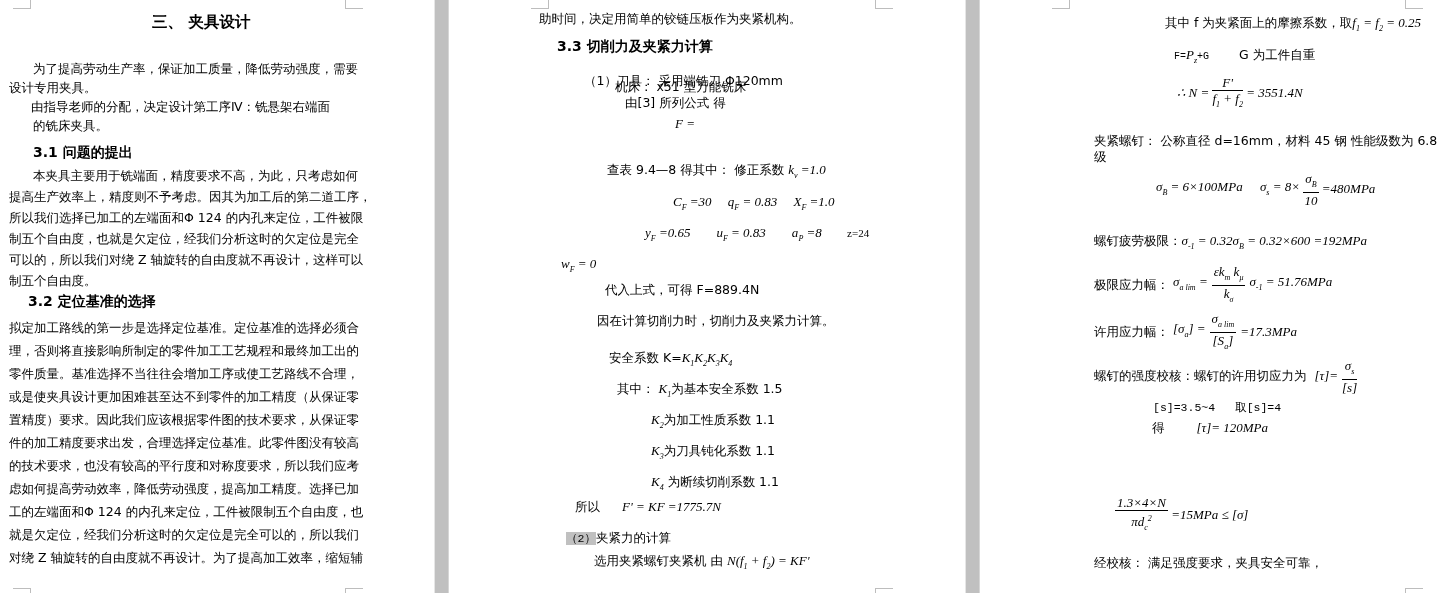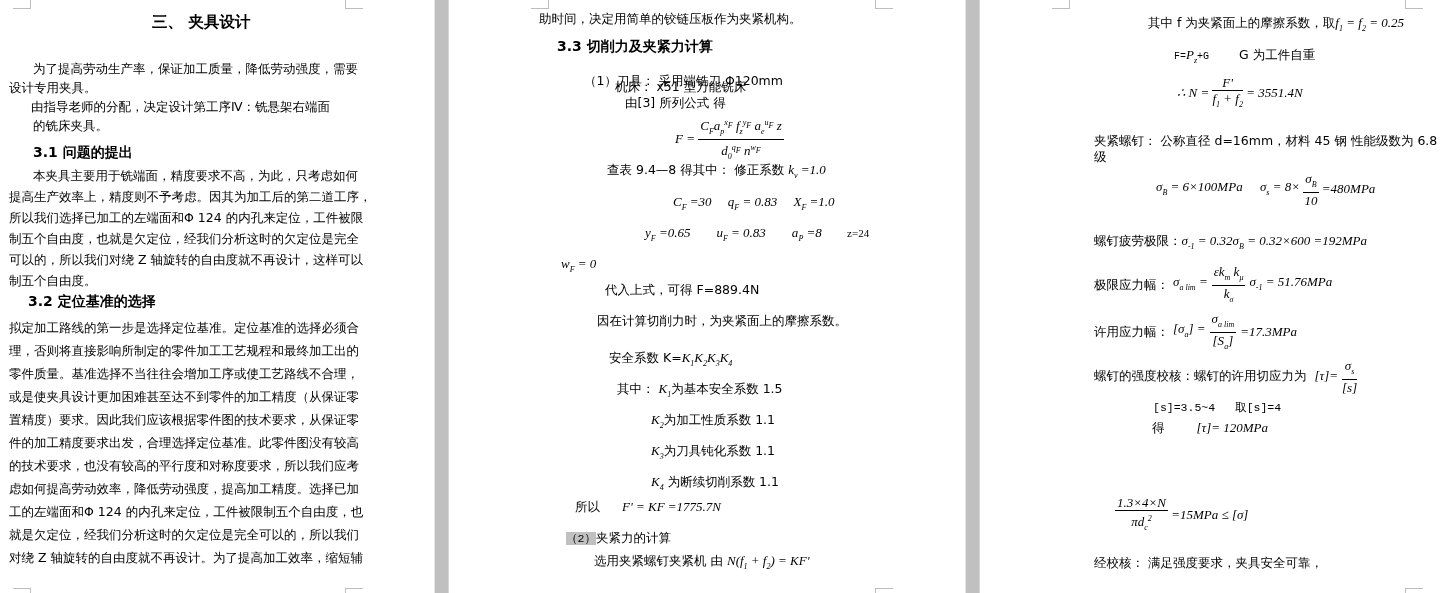--- a/index.html
+++ b/index.html
@@ -78,41 +78,37 @@
   <div class="corner c-br" style="left:426px;"></div>
 
   <div class="t" style="left:90px; top:11px;">助时间，决定用简单的铰链压板作为夹紧机构。</div>
   <div class="t h2" style="left:108px; top:38px;">3.3  切削力及夹紧力计算</div>
   <div class="t" style="left:135px; top:63px;margin-top:10px;">（1）刀具：   采用端铣刀  Φ120mm</div>
   <div class="t" style="left:166px; top:79px;">机床：    x51 型万能铣床</div>
   <div class="t" style="left:176px; top:95px;">由[3]  所列公式 得</div>
 
   <div class="t m" style="left:226px; top:115px; line-height:16px;">
     <span style="vertical-align:middle;">F =</span>
-    <span class="frac">
-      <span class="num">C<sub>F</sub>a<sub>p</sub><sup>x<sub>F</sub></sup> f<sub>z</sub><sup>y<sub>F</sub></sup> a<sub>e</sub><sup>u<sub>F</sub></sup> z</span>
-      <span class="den">d<sub>0</sub><sup>q<sub>F</sub></sup> n<sup>w<sub>F</sub></sup></span>
-    </span>
   </div>
 
   <div class="t" style="left:158px; top:162px;">
     <span>查表 9.4—8 得其中：  修正系数</span>
     <span class="m">k<sub>v</sub> =1.0</span>
   </div>
 
   <div class="t m" style="left:224px; top:194px;">
     C<sub>F</sub> =30 &nbsp;&nbsp;&nbsp; q<sub>F</sub> = 0.83 &nbsp;&nbsp;&nbsp; X<sub>F</sub> =1.0
   </div>
   <div class="t m" style="left:196px; top:225px;">
     y<sub>F</sub> =0.65 &nbsp;&nbsp;&nbsp;&nbsp;&nbsp;&nbsp; u<sub>F</sub> = 0.83 &nbsp;&nbsp;&nbsp;&nbsp;&nbsp;&nbsp; a<sub>P</sub> =8 <span style="font-style:normal; font-size:11px; margin-left:22px;">z=24</span>
   </div>
   <div class="t m" style="left:112px; top:256px;">w<sub>F</sub> = 0</div>
 
   <div class="t" style="left:156px; top:282px;">代入上式，可得  F=889.4N</div>
-  <div class="t" style="left:148px; top:313px;">因在计算切削力时，为夹紧面上的摩擦系数。</div>
+  <div class="t" style="left:148px; top:313px;">因在计算切削力时，切削力及夹紧力计算。</div>
 
   <div class="t" style="left:160px; top:350px;">
     <span>安全系数   K=</span><span class="m">K<sub>1</sub>K<sub>2</sub>K<sub>3</sub>K<sub>4</sub></span>
   </div>
   <div class="t" style="left:168px; top:381px;">
     <span>其中：</span> <span class="m">K<sub>1</sub></span><span>为基本安全系数 1.5</span>
   </div>
   <div class="t" style="left:202px; top:412px;">
     <span class="m">K<sub>2</sub></span><span>为加工性质系数 1.1</span>
   </div>
@@ -136,21 +132,21 @@
   </div>
 </div>
 
 <div class="sep" id="sep2"></div>
 
 <div class="page" id="page3">
   <div class="corner c-tl" style="left:72px;"></div>
   <div class="corner c-tr" style="left:425px;"></div>
   <div class="corner c-br" style="left:425px;"></div>
 
-  <div class="t" style="left:168px; top:15px;">
+  <div class="t" style="left:185px; top:15px;">
     <span>其中 f 为夹紧面上的摩擦系数，取</span><span class="m">f<sub>1</sub> = f<sub>2</sub> = 0.25</span>
   </div>
   <div class="t" style="left:194px; top:47px;">
     <span class="mono" style="font-size:10px;">F=</span><span class="m">P<sub>z</sub></span><span class="mono" style="font-size:10px;">+G</span>
     <span style="margin-left:26px;">G 为工件自重</span>
   </div>
   <div class="t m" style="left:197px; top:75px;">
     <span style="vertical-align:middle;">∴ N =</span>
     <span class="frac"><span class="num">F'</span><span class="den">f<sub>1</sub> + f<sub>2</sub></span></span>
     <span style="vertical-align:middle;">= 3551.4N</span>

